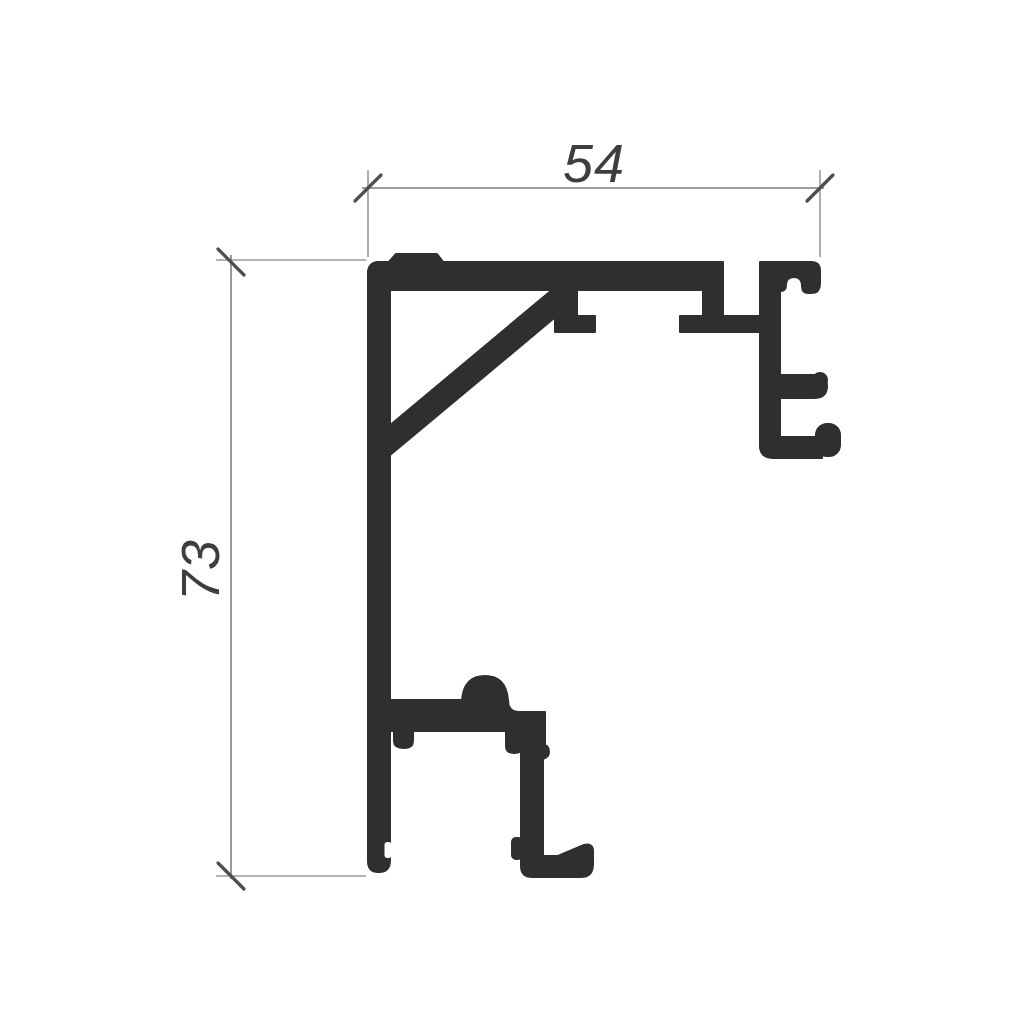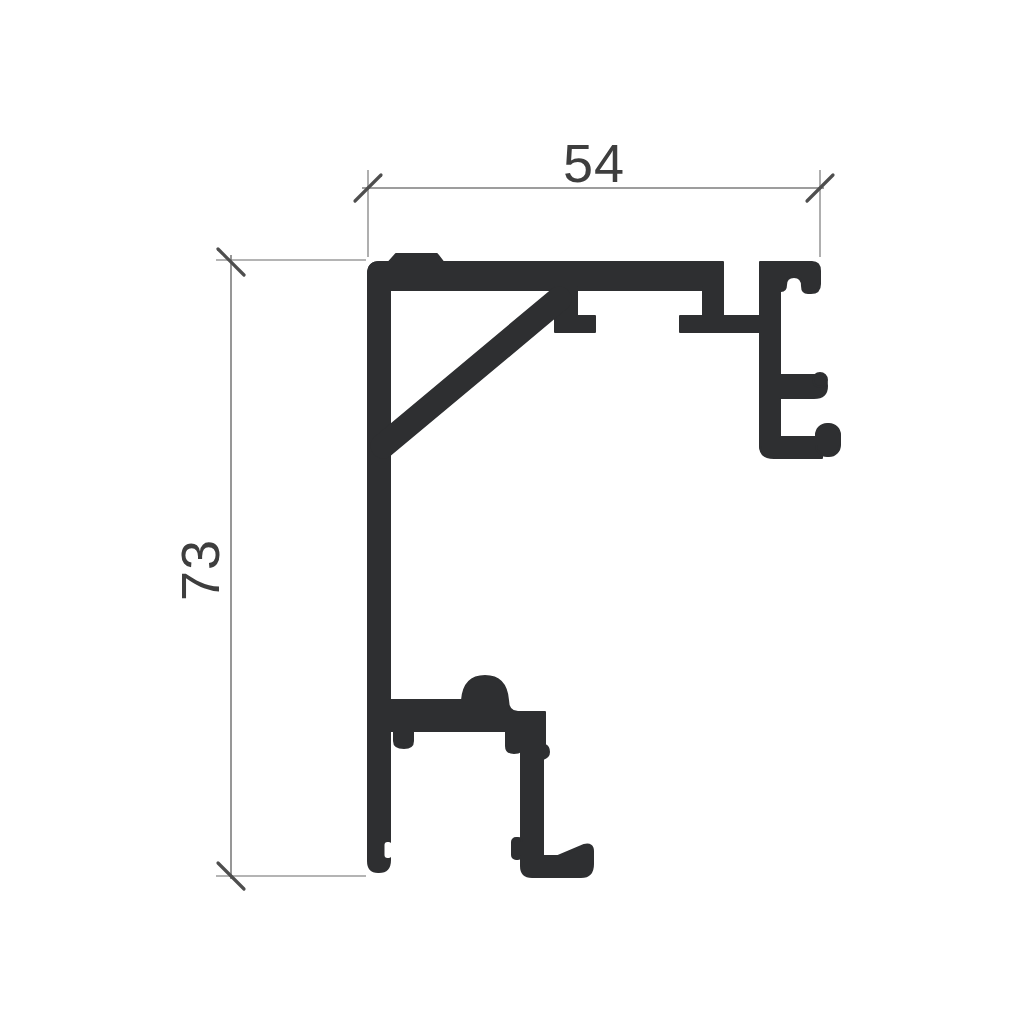--- a/index.html
+++ b/index.html
@@ -1,16 +1,16 @@
 <!DOCTYPE html>
 <html><head>
 <meta charset="utf-8">
 <style>
   html,body{margin:0;padding:0;background:#ffffff;}
-  .canvas{position:relative;width:1024px;height:1024px;background:#ffffff;overflow:hidden;}
+  .canvas{position:relative;width:1024px;height:1024px;background:#ffffff;overflow:hidden;font-style:italic;}
   svg{display:block;}
   .solid{fill:#2e2f31;stroke:#2e2f31;stroke-width:2;stroke-linejoin:round;}
   .strut{stroke:#2e2f31;stroke-width:25;stroke-linecap:round;}
   .cut{fill:#ffffff;stroke:none;}
   .ext{stroke:#9b9b9b;stroke-width:1.6;fill:none;}
   .dim{stroke:#7d7d7d;stroke-width:1.6;fill:none;}
   .tick{stroke:#4e4e4e;stroke-width:3.2;stroke-linecap:round;fill:none;}
   .dimtext{font-family:"Liberation Sans",sans-serif;font-size:54px;letter-spacing:1px;fill:#3e3e3e;}
 </style>
 </head>

